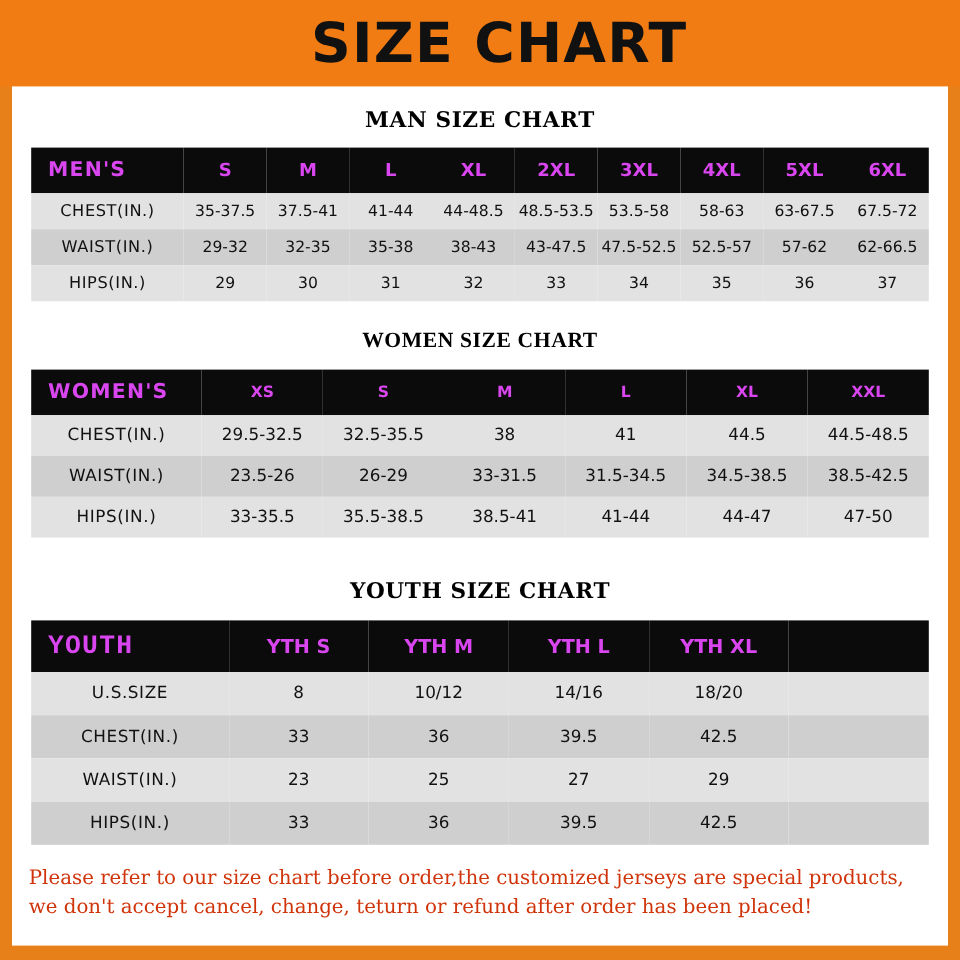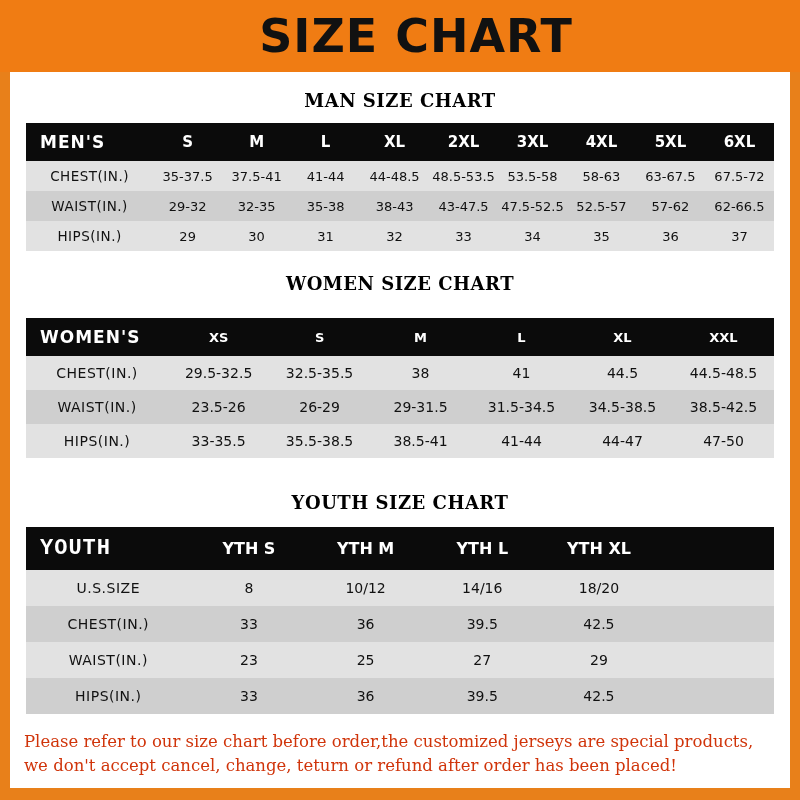--- a/index.html
+++ b/index.html
@@ -45,36 +45,36 @@
   }
   .section-title {
     text-align: center;
     font-family: "DejaVu Serif", serif;
     font-weight: bold;
     font-size: 18px;
     color: #000000;
     letter-spacing: 0.5px;
   }
   .mst { margin-top: 18px; margin-bottom: 12px; }
-  .wst { margin-top: 22px; margin-bottom: 24px; }
+  .wst { margin-top: 22px; margin-bottom: 14px; font-family: Liberation Serif, serif; }
   .yst { margin-top: 34px; margin-bottom: 14px; }
 
   table.chart {
     width: 100%;
     border-collapse: collapse;
     table-layout: fixed;
   }
   table.chart th, table.chart td {
     text-align: center;
     font-family: "DejaVu Sans", sans-serif;
   }
   
   table.chart thead tr {
     background: #0b0b0b;
-    color: #ffffff;
+    color: #d946ef;
   }
   table.chart thead th {
     padding: 9px 2px;
     font-size: 15px;
     font-weight: bold;
   }
   table.chart thead th.rowlabel {
     font-size: 17px;
     letter-spacing: 1px;
     text-align: left;
@@ -235,21 +235,21 @@
           <td>32.5-35.5</td>
           <td>38</td>
           <td>41</td>
           <td>44.5</td>
           <td>44.5-48.5</td>
         </tr>
         <tr class="dark">
           <td class="rowlabel">WAIST(IN.)</td>
           <td>23.5-26</td>
           <td>26-29</td>
-          <td>29-31.5</td>
+          <td>33-31.5</td>
           <td>31.5-34.5</td>
           <td>34.5-38.5</td>
           <td>38.5-42.5</td>
         </tr>
         <tr class="light">
           <td class="rowlabel">HIPS(IN.)</td>
           <td>33-35.5</td>
           <td>35.5-38.5</td>
           <td>38.5-41</td>
           <td>41-44</td>

